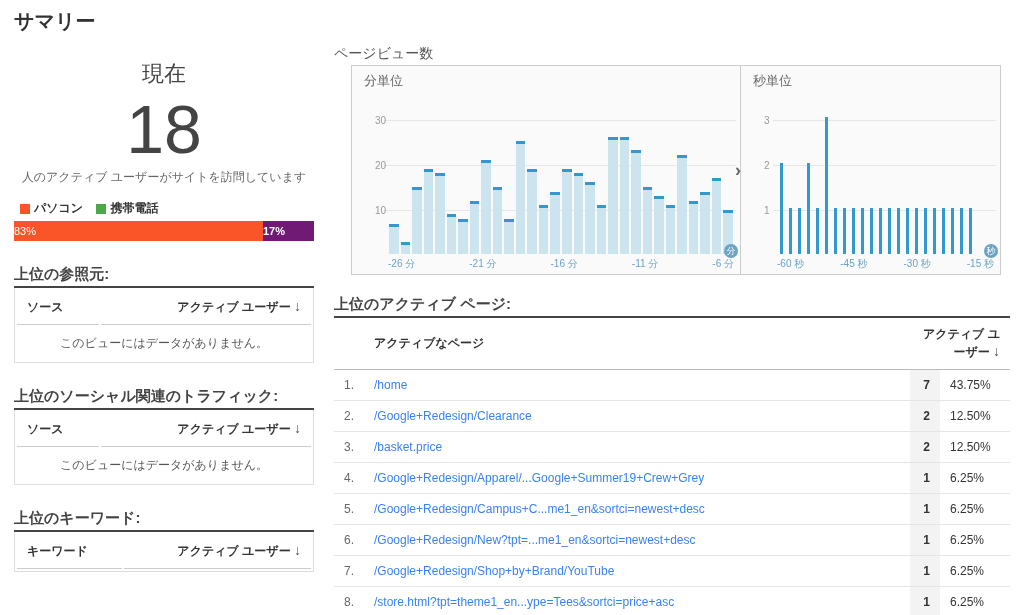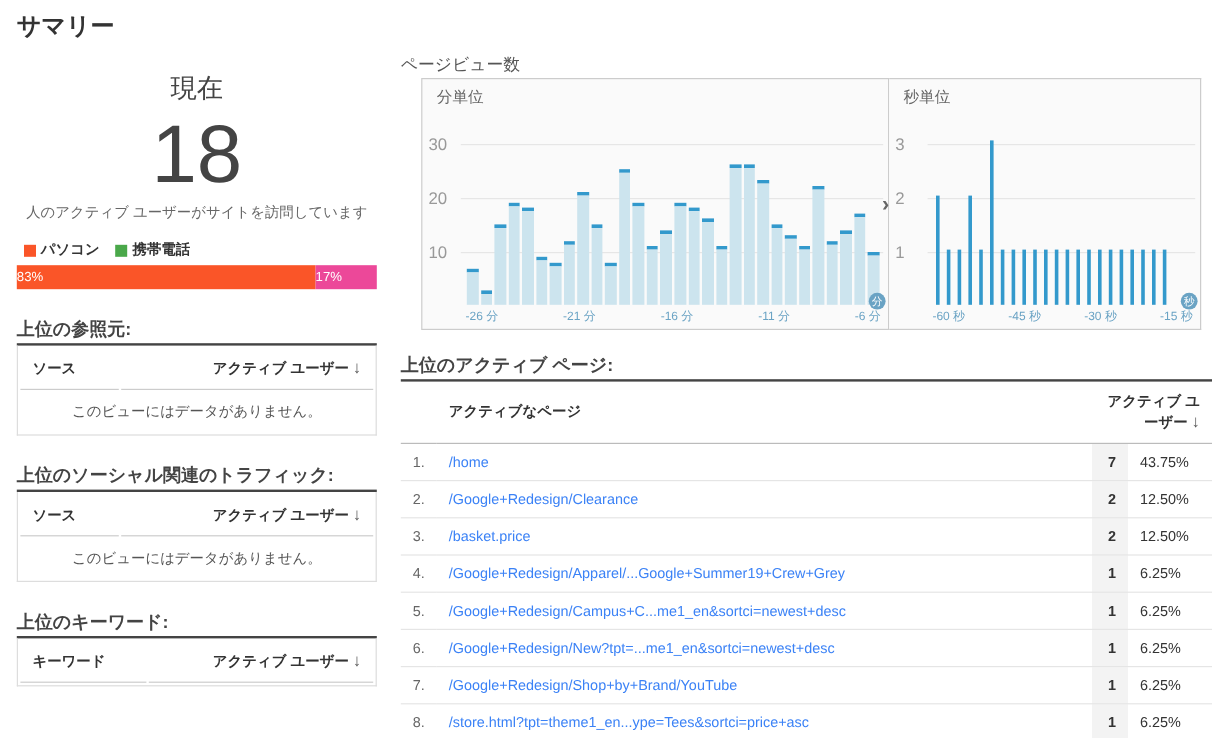--- a/index.html
+++ b/index.html
@@ -17,36 +17,36 @@
   .now-block { text-align: center; margin-top: 14px; }
   .now-label { font-size: 22px; color: #444; }
   .big-number { font-size: 68px; color: #444; line-height: 1; margin: 6px 0; }
   .sub-label { font-size: 12px; color: #666; margin-bottom: 14px; }
   .legend { font-size: 12px; margin: 10px 0 4px 6px; }
   .lg-item { display: inline-flex; align-items: center; margin-right: 10px; font-weight: bold; }
   .lg-box { width: 10px; height: 10px; display: inline-block; margin-right: 4px; }
   .bar { display: flex; height: 20px; font-size: 11px; color: #fff; }
   .bar-seg { display: flex; align-items: center; justify-content: flex-start; }
   .seg-pc { background: #fa5528; }
-  .seg-mob { background: #ec4899; }
+  .seg-mob { background: #701a75; font-weight: bold; }
   .section-title { color: #444; font-size: 15px; font-weight: bold; border-bottom: 2px solid #444; padding-bottom: 2px; margin-top: 24px; }
   .mini-table { width: 100%; border: 1px solid #ddd; border-top: none; }
   .mini-table th, .mini-table td { padding: 8px 10px; font-size: 12px; }
   .mini-table thead th { border-bottom: 1px solid #ccc; text-align: left; font-weight: bold; }
   .mini-table thead th:last-child { text-align: right; }
   .no-data { text-align: center; color: #555; padding: 10px 0; }
   .arrow { font-size: 14px; color: #555; }
   .right .pv-title { font-size: 14px; color: #555; margin-bottom: 2px; }
   .charts { display: flex; position: relative; padding-left: 17px; }
   .chart-box { border: 1px solid #ccc; background: #fafafa; position: relative; }
   .chart-min { width: 390px; height: 210px; }
   .chart-sec { width: 260px; height: 210px; border-left: none; }
   .chart-label { position: absolute; top: 6px; left: 12px; font-size: 13px; color: #666; }
   .grid-line { position: absolute; left: 32px; right: 4px; border-top: 1px solid #e6e6e6; }
-  .grid-label { position: absolute; left: 5px; font-size: 14px; color: #999; transform: translateY(-50%); }
+  .grid-label { position: absolute; left: 23px; font-size: 10px; color: #999; transform: translateY(-50%); }
   .bars-area { position: absolute; left: 36px; right: 6px; top: 30px; bottom: 20px; display: flex; align-items: flex-end; }
   .min-bar { flex: 1; display: flex; flex-direction: column; justify-content: flex-end; margin: 0 1px; }
   .min-cap { height: 3px; background: #3399cc; }
   .min-fill { background: #cce4ee; }
   .sec-bar { width: 3px; background: #3399cc; margin: 0 3px; }
   .x-labels { position: absolute; left: 36px; right: 6px; bottom: 3px; display: flex; justify-content: space-between; font-size: 10px; color: #6aa3c4; }
   .x-unit { position: absolute; right: 2px; bottom: 16px; width: 14px; height: 14px; border-radius: 50%; background: #6aa3c4; color: #fff; font-size: 9px; display: flex; align-items: center; justify-content: center; }
   .chevron { position: absolute; right: -1px; top: 50%; transform: translateY(-50%); z-index: 2; color: #666; font-size: 18px; font-weight: bold; cursor: pointer; }
   .pages-title { color: #444; font-size: 15px; font-weight: bold; border-bottom: 2px solid #444; padding-bottom: 2px; margin-top: 20px; }
   .pages-table { width: 100%; border-collapse: collapse; font-size: 12px; }

